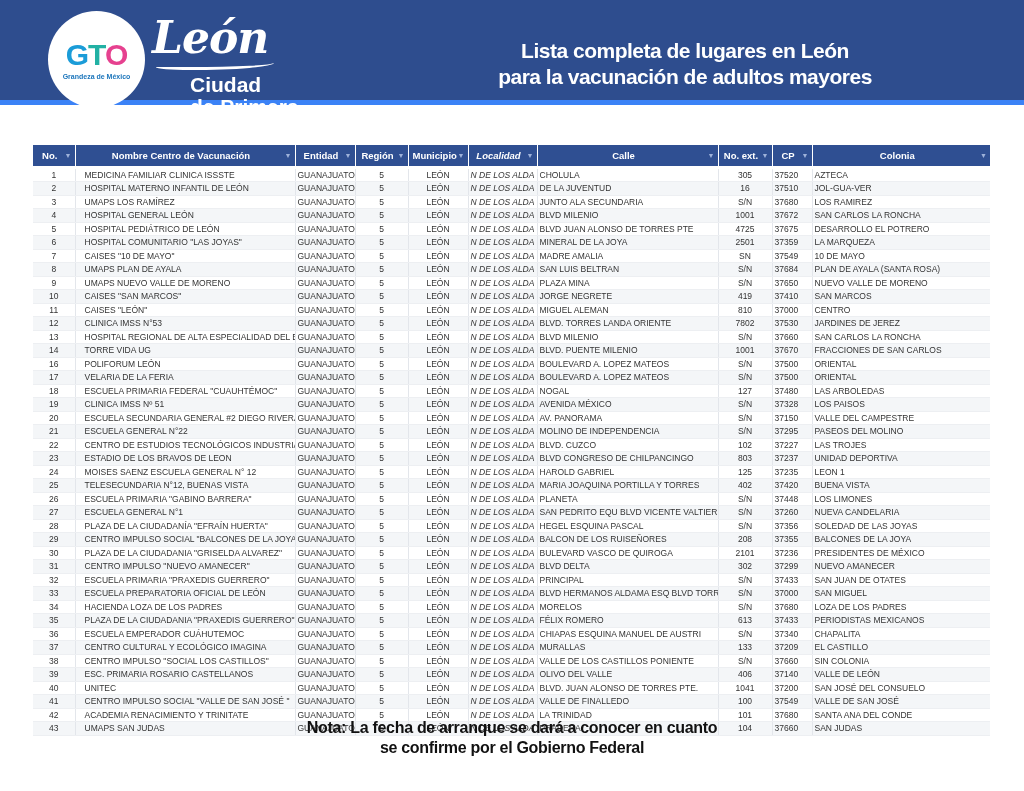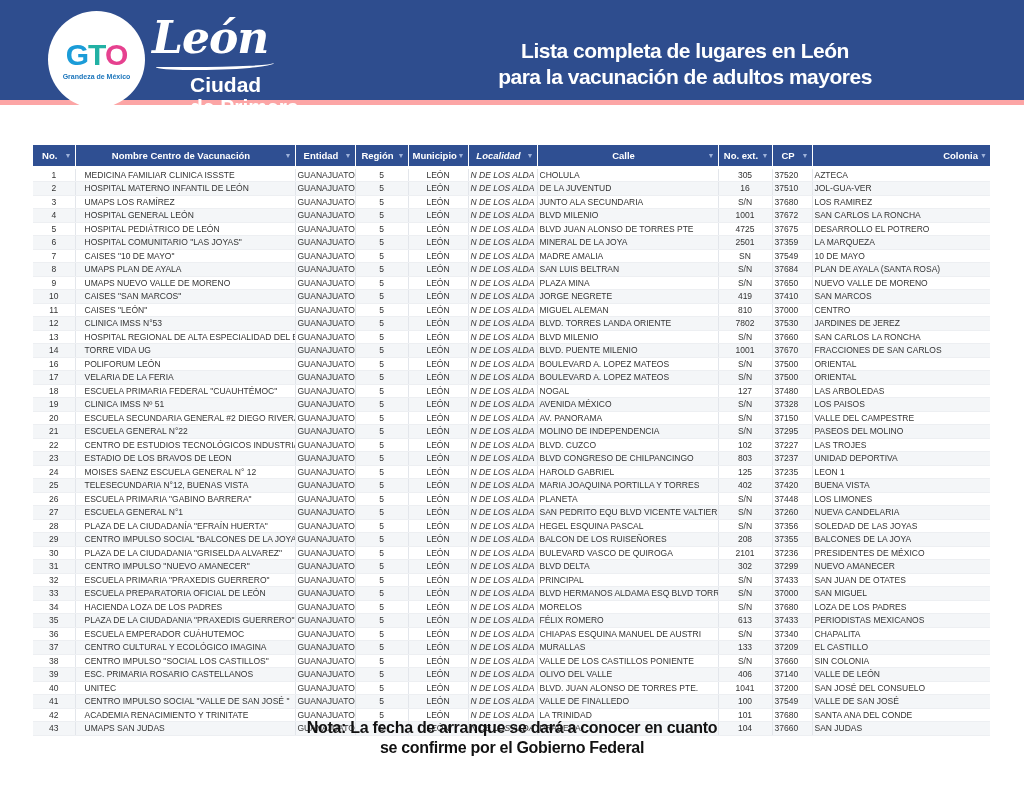--- a/index.html
+++ b/index.html
@@ -8,21 +8,21 @@
     font-family: "Liberation Sans", sans-serif;
     background: #ffffff;
     position: relative;
     overflow: hidden;
   }
 
   
   .header-band {
     position: absolute; left: 0; top: 0; width: 1024px; height: 105px;
     background: #2e4d8e;
-    border-bottom: 5px solid #fca5a5;
+    border-bottom: 5px solid #3b82f6;
   }
   .gto-circle {
     position: absolute; left: 48px; top: 11px; width: 97px; height: 97px;
     background: #ffffff; border-radius: 50%;
     display: flex; flex-direction: column; align-items: center; justify-content: center;
   }
   .gto-text { font-size: 30px; font-weight: 800; letter-spacing: -1px; line-height: 1; }
   .gto-text .g { color: #1b9cd8; }
   .gto-text .t { color: #22b1a4; }
   .gto-text .o { color: #e6418f; }
@@ -50,21 +50,21 @@
   .table-wrap { position: absolute; left: 33px; top: 145px; width: 957px; }
   table { border-collapse: collapse; table-layout: fixed; width: 957px; }
 
   th {
     background: #2f4f92; color: #ffffff; font-weight: 700; font-size: 9.5px;
     height: 22px; text-align: center; position: relative;
     border-right: 1px solid rgba(255,255,255,0.28);
     border-bottom: 3px solid #ffffff;
     white-space: nowrap; overflow: hidden; padding: 0 12px 0 4px;
   }
-  th:last-child { border-right: none; text-align: right; }
+  th:last-child { border-right: none; }
   .filter-icon {
     position: absolute; right: 3px; top: 50%; transform: translateY(-50%);
     font-size: 7px; color: #9db1d9; line-height: 1;
   }
 
   td {
     font-size: 8.5px; color: #333333; height: 12.5px; line-height: 12.5px;
     white-space: nowrap; overflow: hidden; padding: 0 2px;
     border-right: 1px solid #e3e6eb; border-bottom: 1px solid #edeff2;
   }

